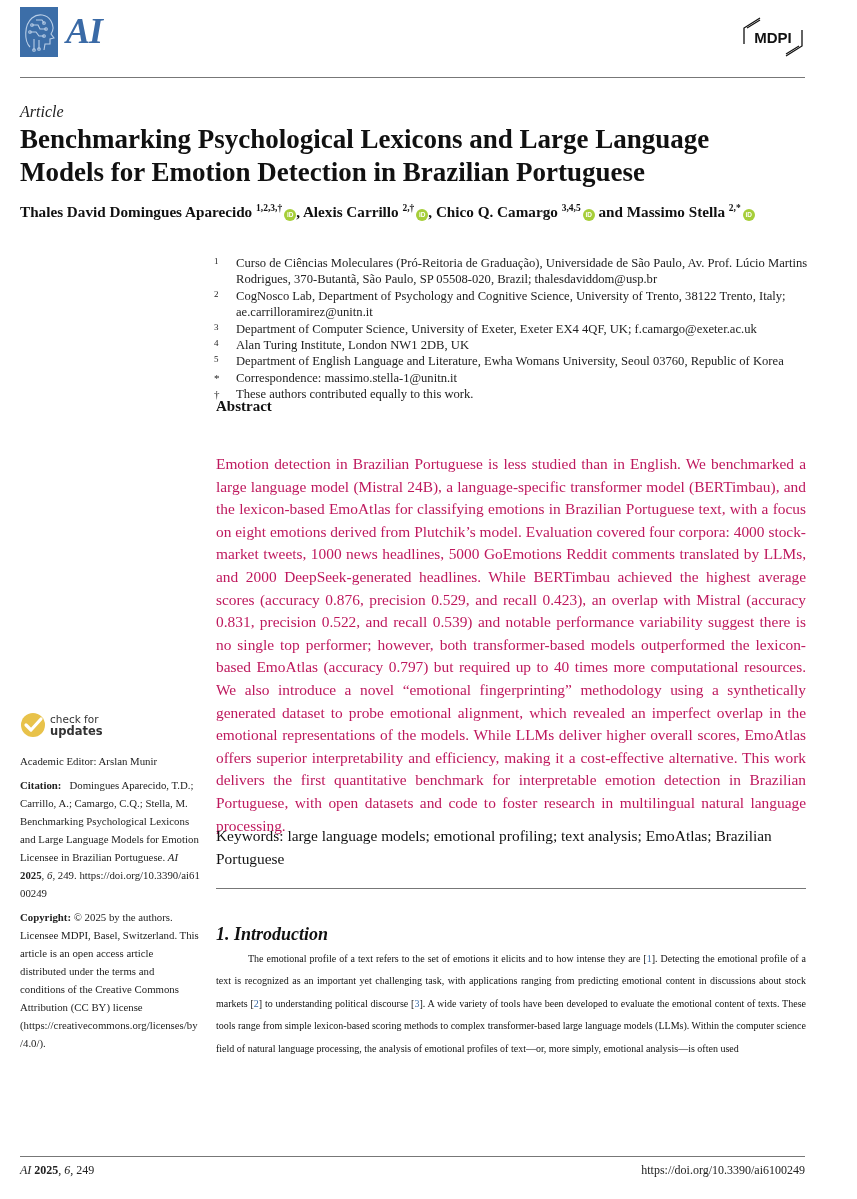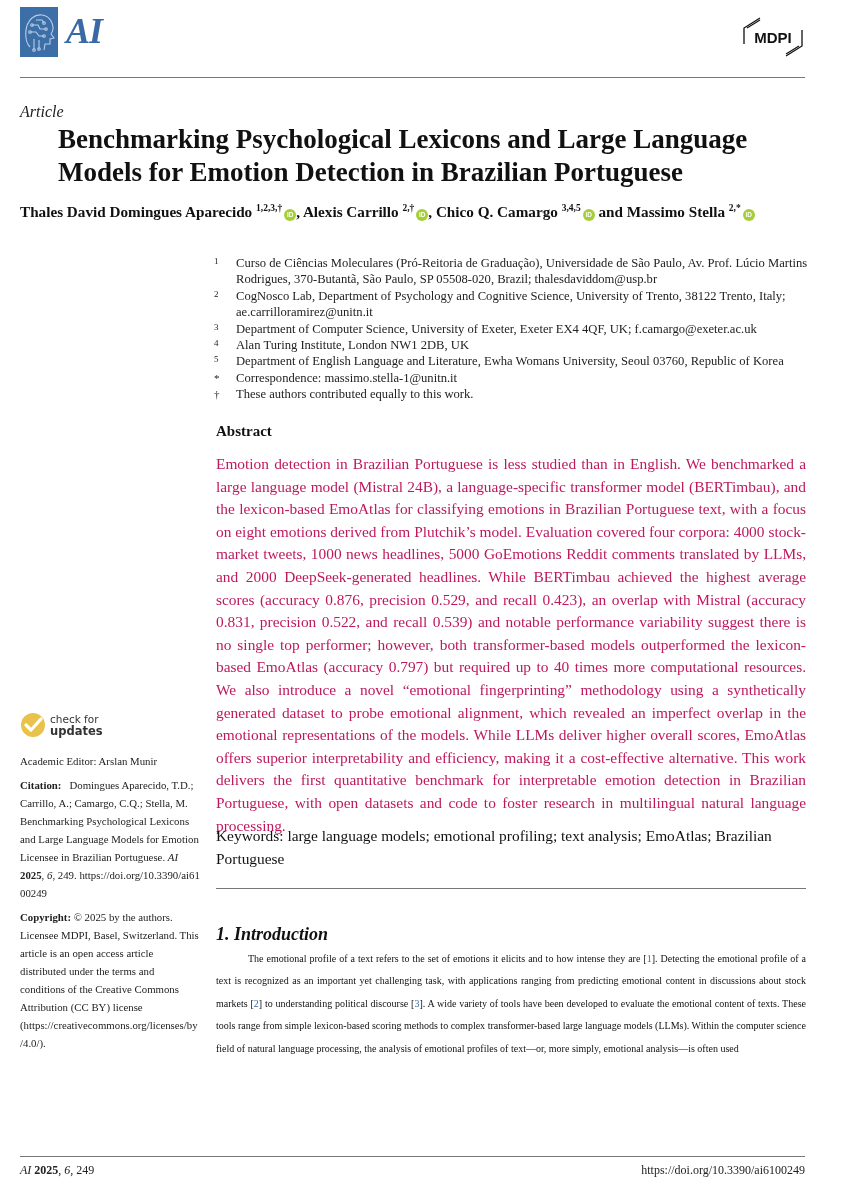--- a/index.html
+++ b/index.html
@@ -10,33 +10,33 @@
 
     
     #journal-logo { left: 20px; top: 7px; width: 38px; height: 50px; background: #3c6ea8; }
     #journal-logo svg { width: 38px; height: 50px; display: block; }
     #journal-name { left: 66px; top: 10px; font-style: italic; font-weight: bold; font-size: 36px; color: #3a6aa6; font-family: "Liberation Serif", serif; letter-spacing: -1px; }
     #publisher-logo { left: 740px; top: 14px; width: 66px; height: 46px; }
     #header-rule { left: 20px; top: 77px; width: 785px; height: 1px; background: #777; }
 
     
     #article-type { left: 20px; top: 103px; font-style: italic; font-size: 16px; color: #222; }
-    #article-title { left: 20px; top: 123px; width: 780px; font-weight: bold; font-size: 27px; line-height: 33px; color: #111; margin-left: 38px; }
+    #article-title { left: 20px; top: 123px; width: 780px; font-weight: bold; font-size: 27px; line-height: 33px; color: #111; }
     #authors { left: 20px; top: 203px; width: 800px; font-weight: bold; font-size: 15.2px; white-space: nowrap; }
     #authors sup { font-size: 9.5px; font-weight: bold; vertical-align: 6px; }
     .orcid { display: inline-block; width: 12px; height: 12px; border-radius: 50%; background: #a6ce39; color: #fff; font-size: 6.5px; line-height: 12px; text-align: center; font-family: "Liberation Sans", sans-serif; font-weight: bold; vertical-align: 0px; margin-left: 2px; }
 
     
     #affiliations { left: 214px; top: 255px; width: 600px; font-size: 12.6px; line-height: 16.4px; color: #222; }
     .aff { position: relative; padding-left: 22px; }
     .aff .mark { position: absolute; left: 0; top: -2px; font-size: 9px; }
     .aff .mark.sym { font-size: 11px; top: 0; }
 
     
-    #abstract-heading { left: 216px; top: 423px; font-weight: bold; font-size: 15px; text-align: right; }
+    #abstract-heading { left: 216px; top: 398px; font-weight: bold; font-size: 15px; text-align: right; }
     #abstract-body { left: 216px; top: 453px; width: 590px; font-size: 15.4px; line-height: 22.6px; text-align: justify; color: #be185d; }
     #keywords { left: 216px; top: 825px; width: 590px; font-size: 15.4px; line-height: 22.6px; }
     #keywords b { font-weight: normal; }
     #mid-rule { left: 216px; top: 888px; width: 590px; height: 1px; background: #777; }
 
     
     #intro-heading { left: 216px; top: 924px; font-weight: bold; font-size: 18px; font-style: italic; }
     #intro-body { left: 216px; top: 948px; width: 590px; font-size: 10px; line-height: 22.4px; text-align: justify; text-indent: 32px; }
     .cite { color: #3a6aa6; }
     #check-icon { left: 20px; top: 712px; width: 26px; height: 26px; }

